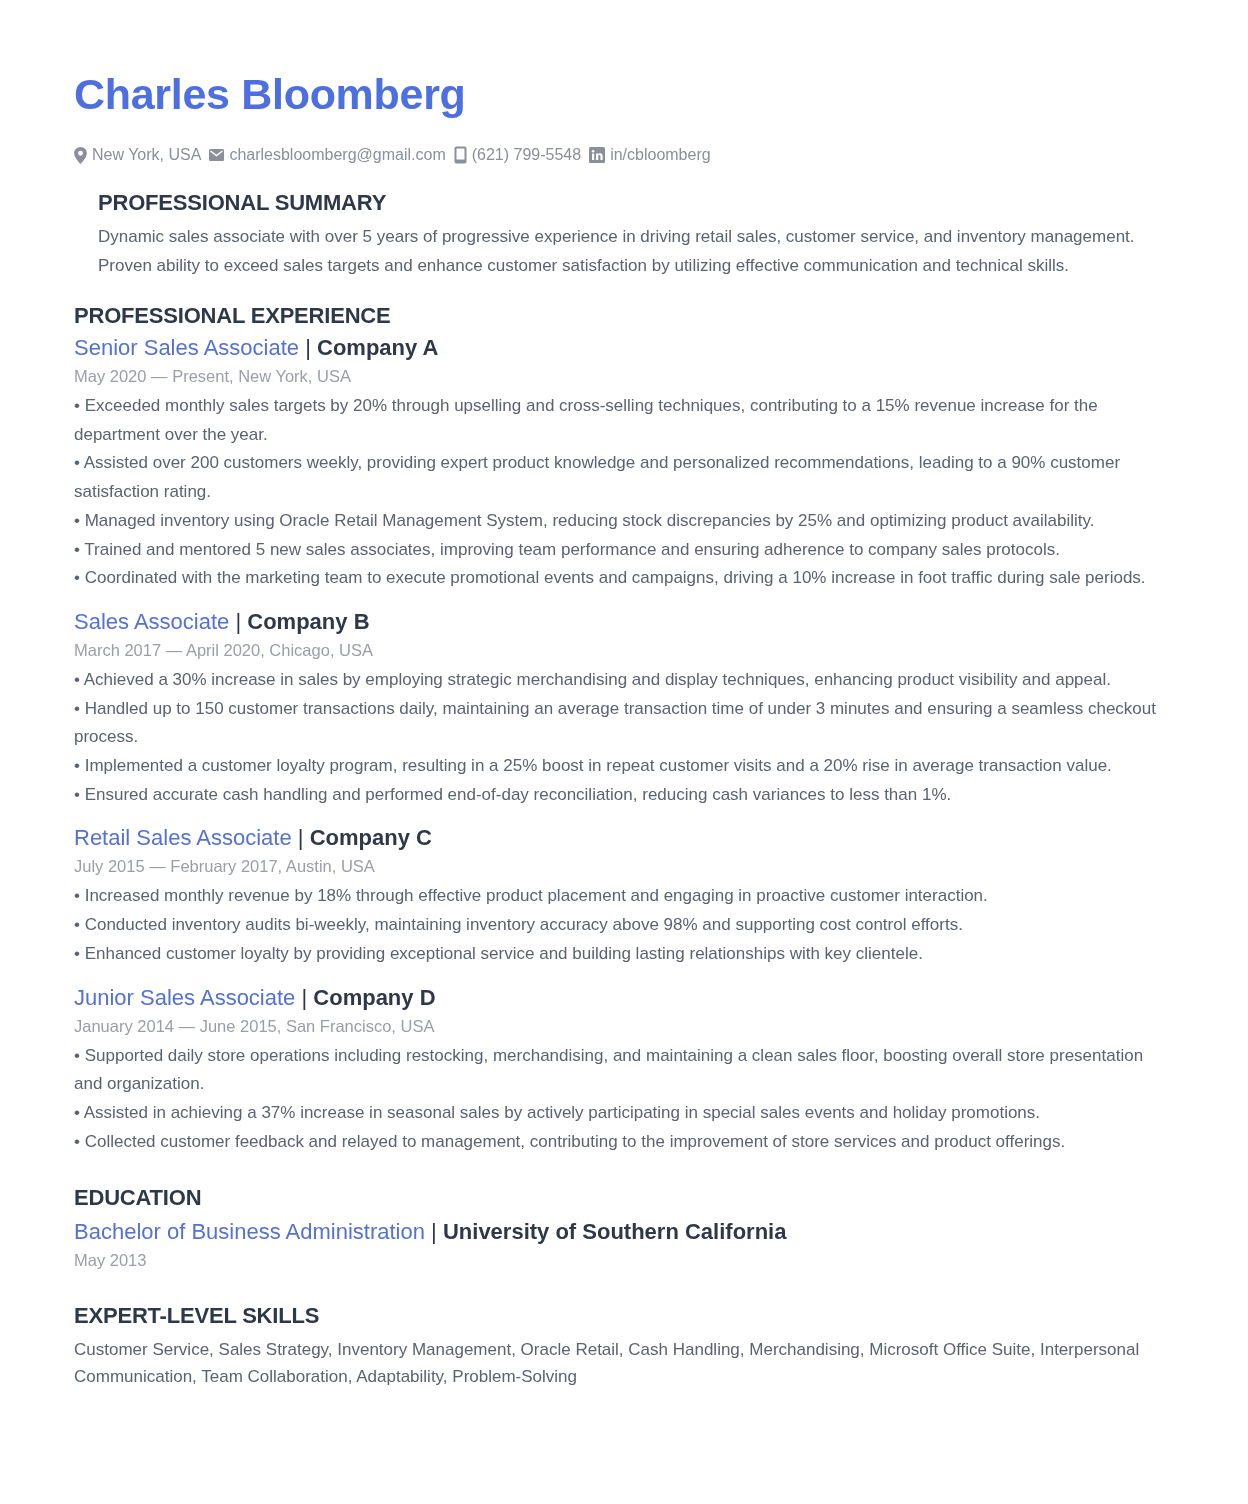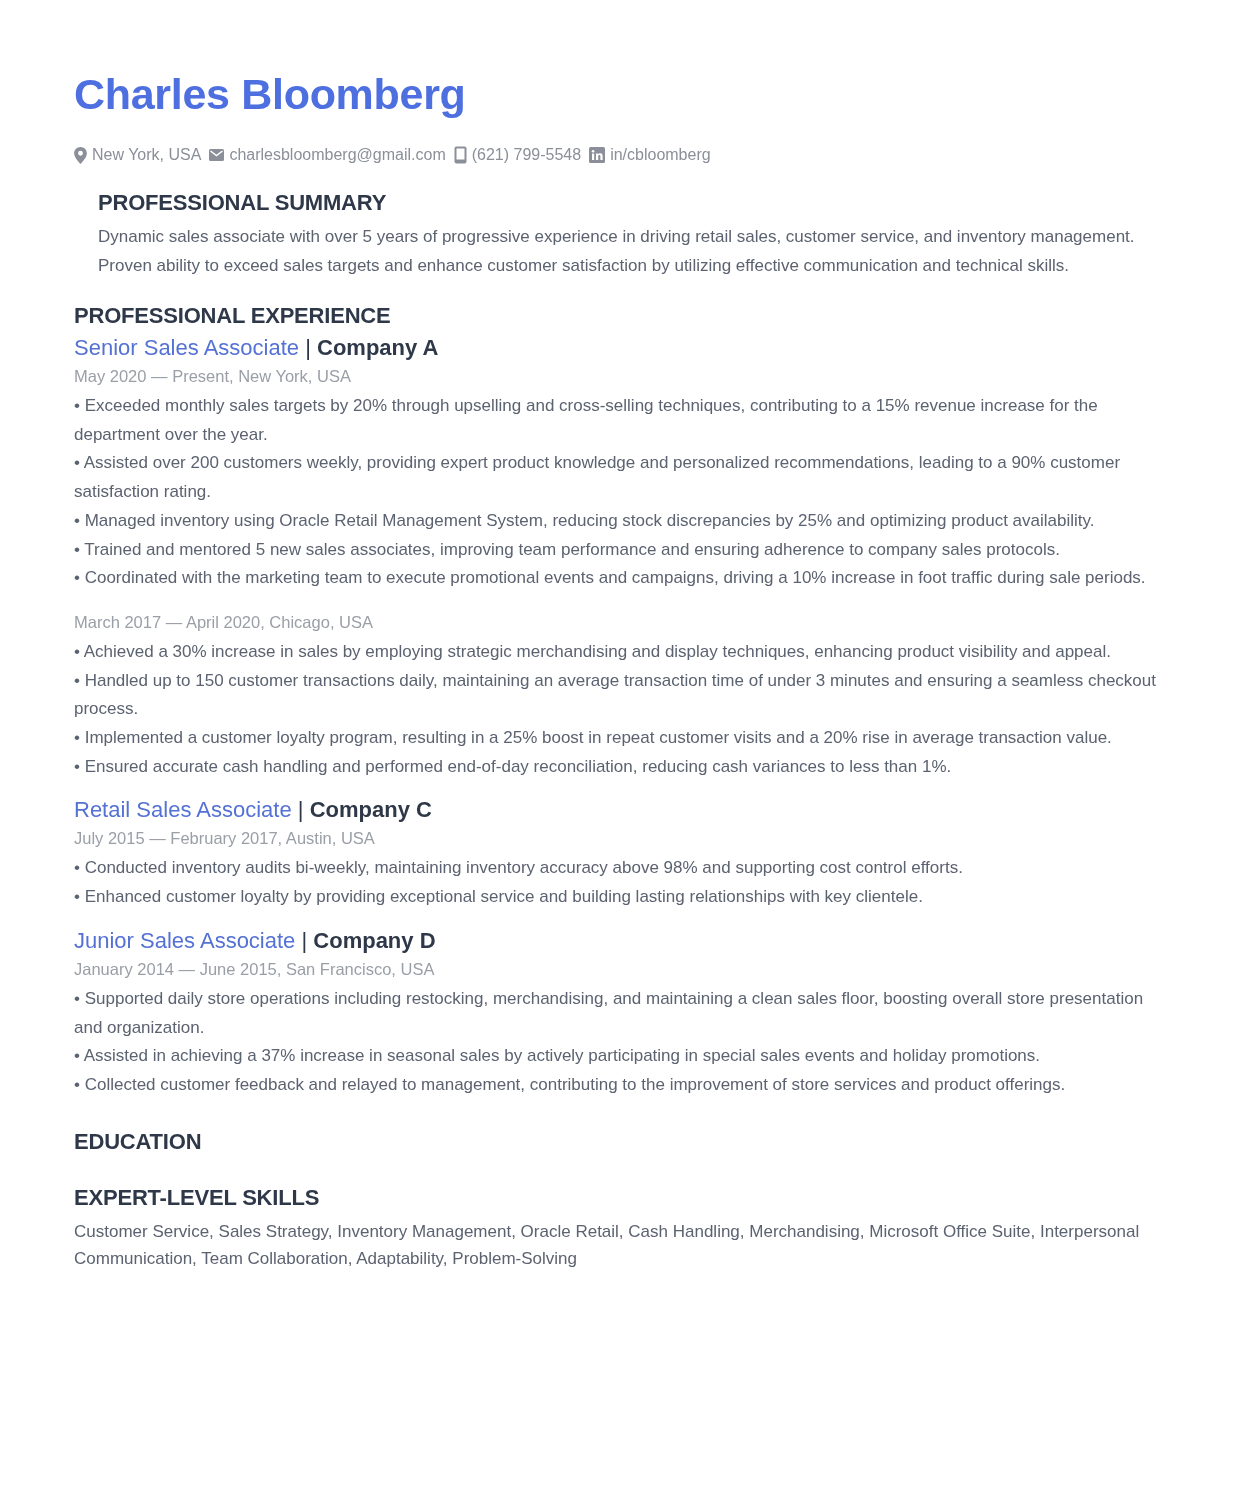--- a/index.html
+++ b/index.html
@@ -126,37 +126,43 @@
       <div class="bullets">
         <p class="bullet">• Exceeded monthly sales targets by 20% through upselling and cross-selling techniques, contributing to a 15% revenue increase for the department over the year.</p>
         <p class="bullet">• Assisted over 200 customers weekly, providing expert product knowledge and personalized recommendations, leading to a 90% customer satisfaction rating.</p>
         <p class="bullet">• Managed inventory using Oracle Retail Management System, reducing stock discrepancies by 25% and optimizing product availability.</p>
         <p class="bullet">• Trained and mentored 5 new sales associates, improving team performance and ensuring adherence to company sales protocols.</p>
         <p class="bullet">• Coordinated with the marketing team to execute promotional events and campaigns, driving a 10% increase in foot traffic during sale periods.</p>
       </div>
     </div>
 
     <div class="job">
+      <div class="job-head">
+        <span class="job-title">Sales Associate</span>
+        <span class="sep">|</span>
+        <span class="company">Company B</span>
+      </div>
       <div class="job-meta">March 2017 — April 2020, Chicago, USA</div>
       <div class="bullets">
         <p class="bullet">• Achieved a 30% increase in sales by employing strategic merchandising and display techniques, enhancing product visibility and appeal.</p>
         <p class="bullet">• Handled up to 150 customer transactions daily, maintaining an average transaction time of under 3 minutes and ensuring a seamless checkout process.</p>
         <p class="bullet">• Implemented a customer loyalty program, resulting in a 25% boost in repeat customer visits and a 20% rise in average transaction value.</p>
         <p class="bullet">• Ensured accurate cash handling and performed end-of-day reconciliation, reducing cash variances to less than 1%.</p>
       </div>
     </div>
 
     <div class="job">
       <div class="job-head">
         <span class="job-title">Retail Sales Associate</span>
         <span class="sep">|</span>
         <span class="company">Company C</span>
       </div>
       <div class="job-meta">July 2015 — February 2017, Austin, USA</div>
       <div class="bullets">
+        <p class="bullet">• Increased monthly revenue by 18% through effective product placement and engaging in proactive customer interaction.</p>
         <p class="bullet">• Conducted inventory audits bi-weekly, maintaining inventory accuracy above 98% and supporting cost control efforts.</p>
         <p class="bullet">• Enhanced customer loyalty by providing exceptional service and building lasting relationships with key clientele.</p>
       </div>
     </div>
 
     <div class="job">
       <div class="job-head">
         <span class="job-title">Junior Sales Associate</span>
         <span class="sep">|</span>
         <span class="company">Company D</span>
@@ -165,20 +171,28 @@
       <div class="bullets">
         <p class="bullet">• Supported daily store operations including restocking, merchandising, and maintaining a clean sales floor, boosting overall store presentation and organization.</p>
         <p class="bullet">• Assisted in achieving a 37% increase in seasonal sales by actively participating in special sales events and holiday promotions.</p>
         <p class="bullet">• Collected customer feedback and relayed to management, contributing to the improvement of store services and product offerings.</p>
       </div>
     </div>
   </section>
 
   <section class="education">
     <h2 class="section-title">EDUCATION</h2>
+    <div class="entry">
+      <div class="job-head">
+        <span class="job-title">Bachelor of Business Administration</span>
+        <span class="sep">|</span>
+        <span class="company">University of Southern California</span>
+      </div>
+      <div class="job-meta">May 2013</div>
+    </div>
   </section>
 
   <section class="skills">
     <h2 class="section-title">EXPERT-LEVEL SKILLS</h2>
     <p class="text">Customer Service, Sales Strategy, Inventory Management, Oracle Retail, Cash Handling, Merchandising, Microsoft Office Suite, Interpersonal Communication, Team Collaboration, Adaptability, Problem-Solving</p>
   </section>
 
 </div>
 
 </body></html>

